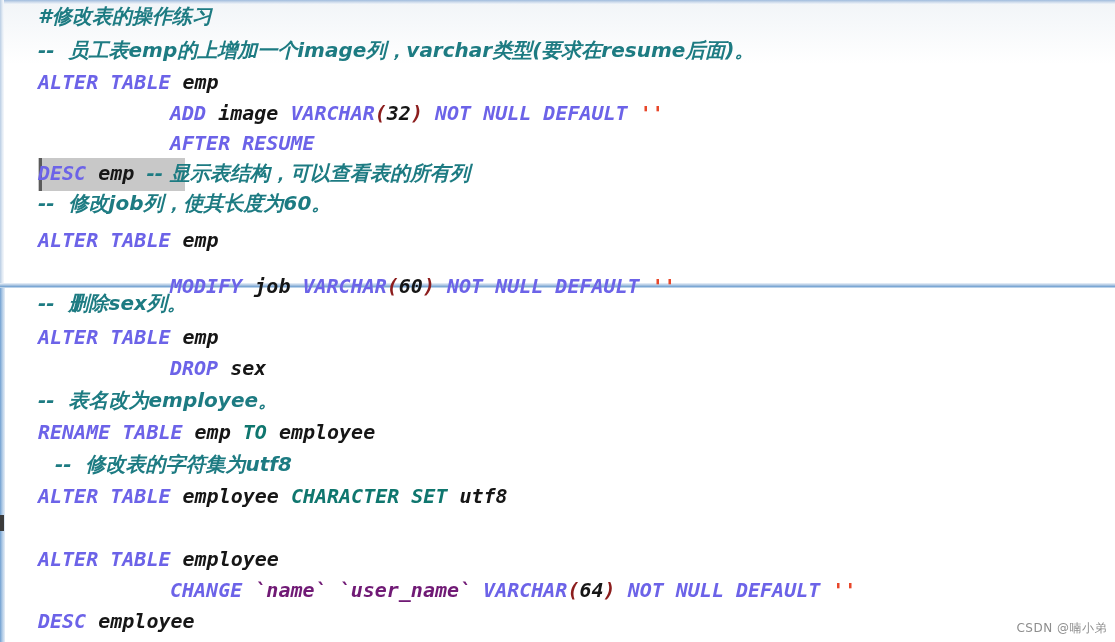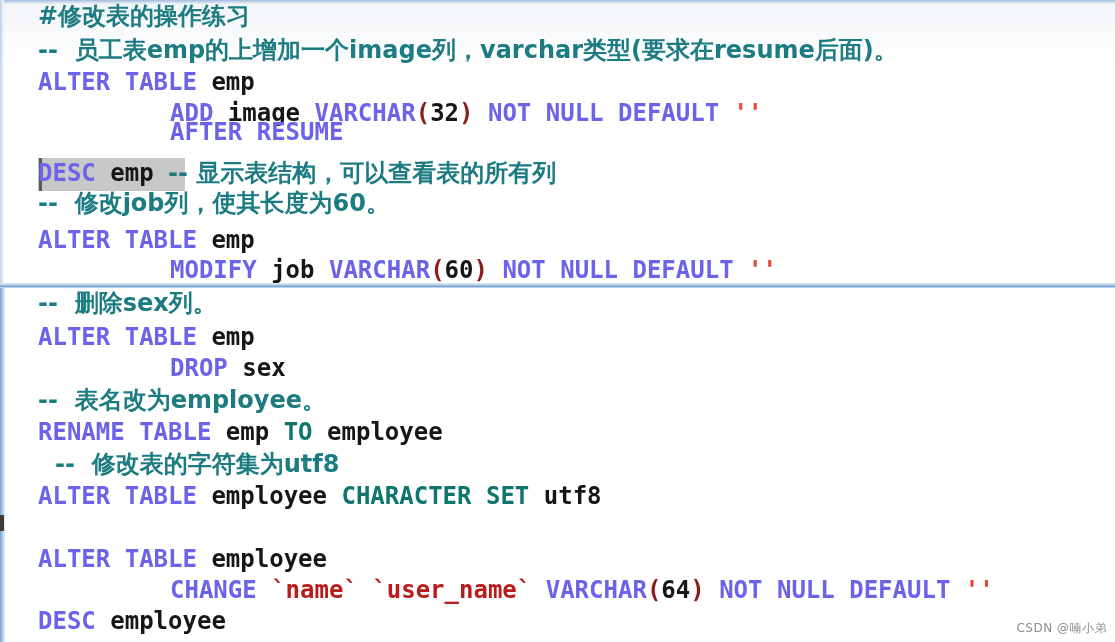--- a/index.html
+++ b/index.html
@@ -60,36 +60,37 @@
   .code {
     position: absolute;
     left: 0; top: 0;
     width: 1115px;
     height: 642px;
   }
   .line {
     position: absolute;
     left: 38px;
     white-space: pre;
-    font-size: 24px;
+    font-size: 20px;
     line-height: 28px;
     font-weight: bold;
     letter-spacing: 0px;
+    font-style: italic;
   }
   .ind1 { left: 38px; }
   .ind2 { left: 170px; }
 
   .kw       { color: #6c63e8; }
   .kw-soft  { color: #0f766e; }
   .ident    { color: #161616; }
   .cmt      { color: #1d7b82; font-family: "DejaVu Sans", "Liberation Sans", sans-serif; font-weight: bold; }
   .paren    { color: #8c1d1d; }
   .num      { color: #161616; }
   .str      { color: #e8472a; }
-  .tick     { color: #b91c1c; }
+  .tick     { color: #701a75; }
 
   
   .sel-box {
     position: absolute;
     left: 38px;
     top: 158px;
     width: 147px;
     height: 33px;
     background: #c8c8c8;
   }
@@ -131,29 +132,29 @@
   <div class="code">
 
     <div class="line ind1" style="top:2px;"><span class="cmt">#修改表的操作练习</span></div>
 
     <div class="line ind1" style="top:36px;"><span class="cmt">--</span><span class="cmt">&nbsp;&nbsp;</span><span class="cmt">员工表emp的上增加一个image列，varchar类型(要求在resume后面)。</span></div>
 
     <div class="line ind1" style="top:68px;"><span class="kw">ALTER</span><span> </span><span class="kw">TABLE</span><span> </span><span class="ident">emp</span></div>
 
     <div class="line ind2" style="top:99px;"><span class="kw">ADD</span><span> </span><span class="ident">image</span><span> </span><span class="kw">VARCHAR</span><span class="paren">(</span><span class="num">32</span><span class="paren">)</span><span> </span><span class="kw">NOT NULL DEFAULT</span><span> </span><span class="str">''</span></div>
 
-    <div class="line ind2" style="top:118px;"><span class="kw">AFTER</span><span> </span><span class="kw">RESUME</span></div>
+    <div class="line ind2" style="top:129px;"><span class="kw">AFTER</span><span> </span><span class="kw">RESUME</span></div>
 
     <div class="line ind1" style="top:159px;"><span class="kw">DESC</span><span> </span><span class="ident">emp</span><span> </span><span class="cmt">--</span><span class="cmt">&nbsp;</span><span class="cmt">显示表结构，可以查看表的所有列</span></div>
 
     <div class="line ind1" style="top:189px;"><span class="cmt">--</span><span class="cmt">&nbsp;&nbsp;</span><span class="cmt">修改job列，使其长度为60。</span></div>
 
     <div class="line ind1" style="top:226px;"><span class="kw">ALTER</span><span> </span><span class="kw">TABLE</span><span> </span><span class="ident">emp</span></div>
 
-    <div class="line ind2" style="top:256px;"><span class="kw">MODIFY</span><span> </span><span class="ident">job</span><span> </span><span class="kw">VARCHAR</span><span class="paren">(</span><span class="num">60</span><span class="paren">)</span><span> </span><span class="kw">NOT NULL DEFAULT</span><span> </span><span class="str">''</span></div>
+    <div class="line ind2" style="top:272px;"><span class="kw">MODIFY</span><span> </span><span class="ident">job</span><span> </span><span class="kw">VARCHAR</span><span class="paren">(</span><span class="num">60</span><span class="paren">)</span><span> </span><span class="kw">NOT NULL DEFAULT</span><span> </span><span class="str">''</span></div>
 
     <div class="line ind1" style="top:289px;"><span class="cmt">--</span><span class="cmt">&nbsp;&nbsp;</span><span class="cmt">删除sex列。</span></div>
 
     <div class="line ind1" style="top:323px;"><span class="kw">ALTER</span><span> </span><span class="kw">TABLE</span><span> </span><span class="ident">emp</span></div>
 
     <div class="line ind2" style="top:354px;"><span class="kw">DROP</span><span> </span><span class="ident">sex</span></div>
 
     <div class="line ind1" style="top:386px;"><span class="cmt">--</span><span class="cmt">&nbsp;&nbsp;</span><span class="cmt">表名改为employee。</span></div>
 
     <div class="line ind1" style="top:418px;"><span class="kw">RENAME</span><span> </span><span class="kw">TABLE</span><span> </span><span class="ident">emp</span><span> </span><span class="kw-soft">TO</span><span> </span><span class="ident">employee</span></div>

